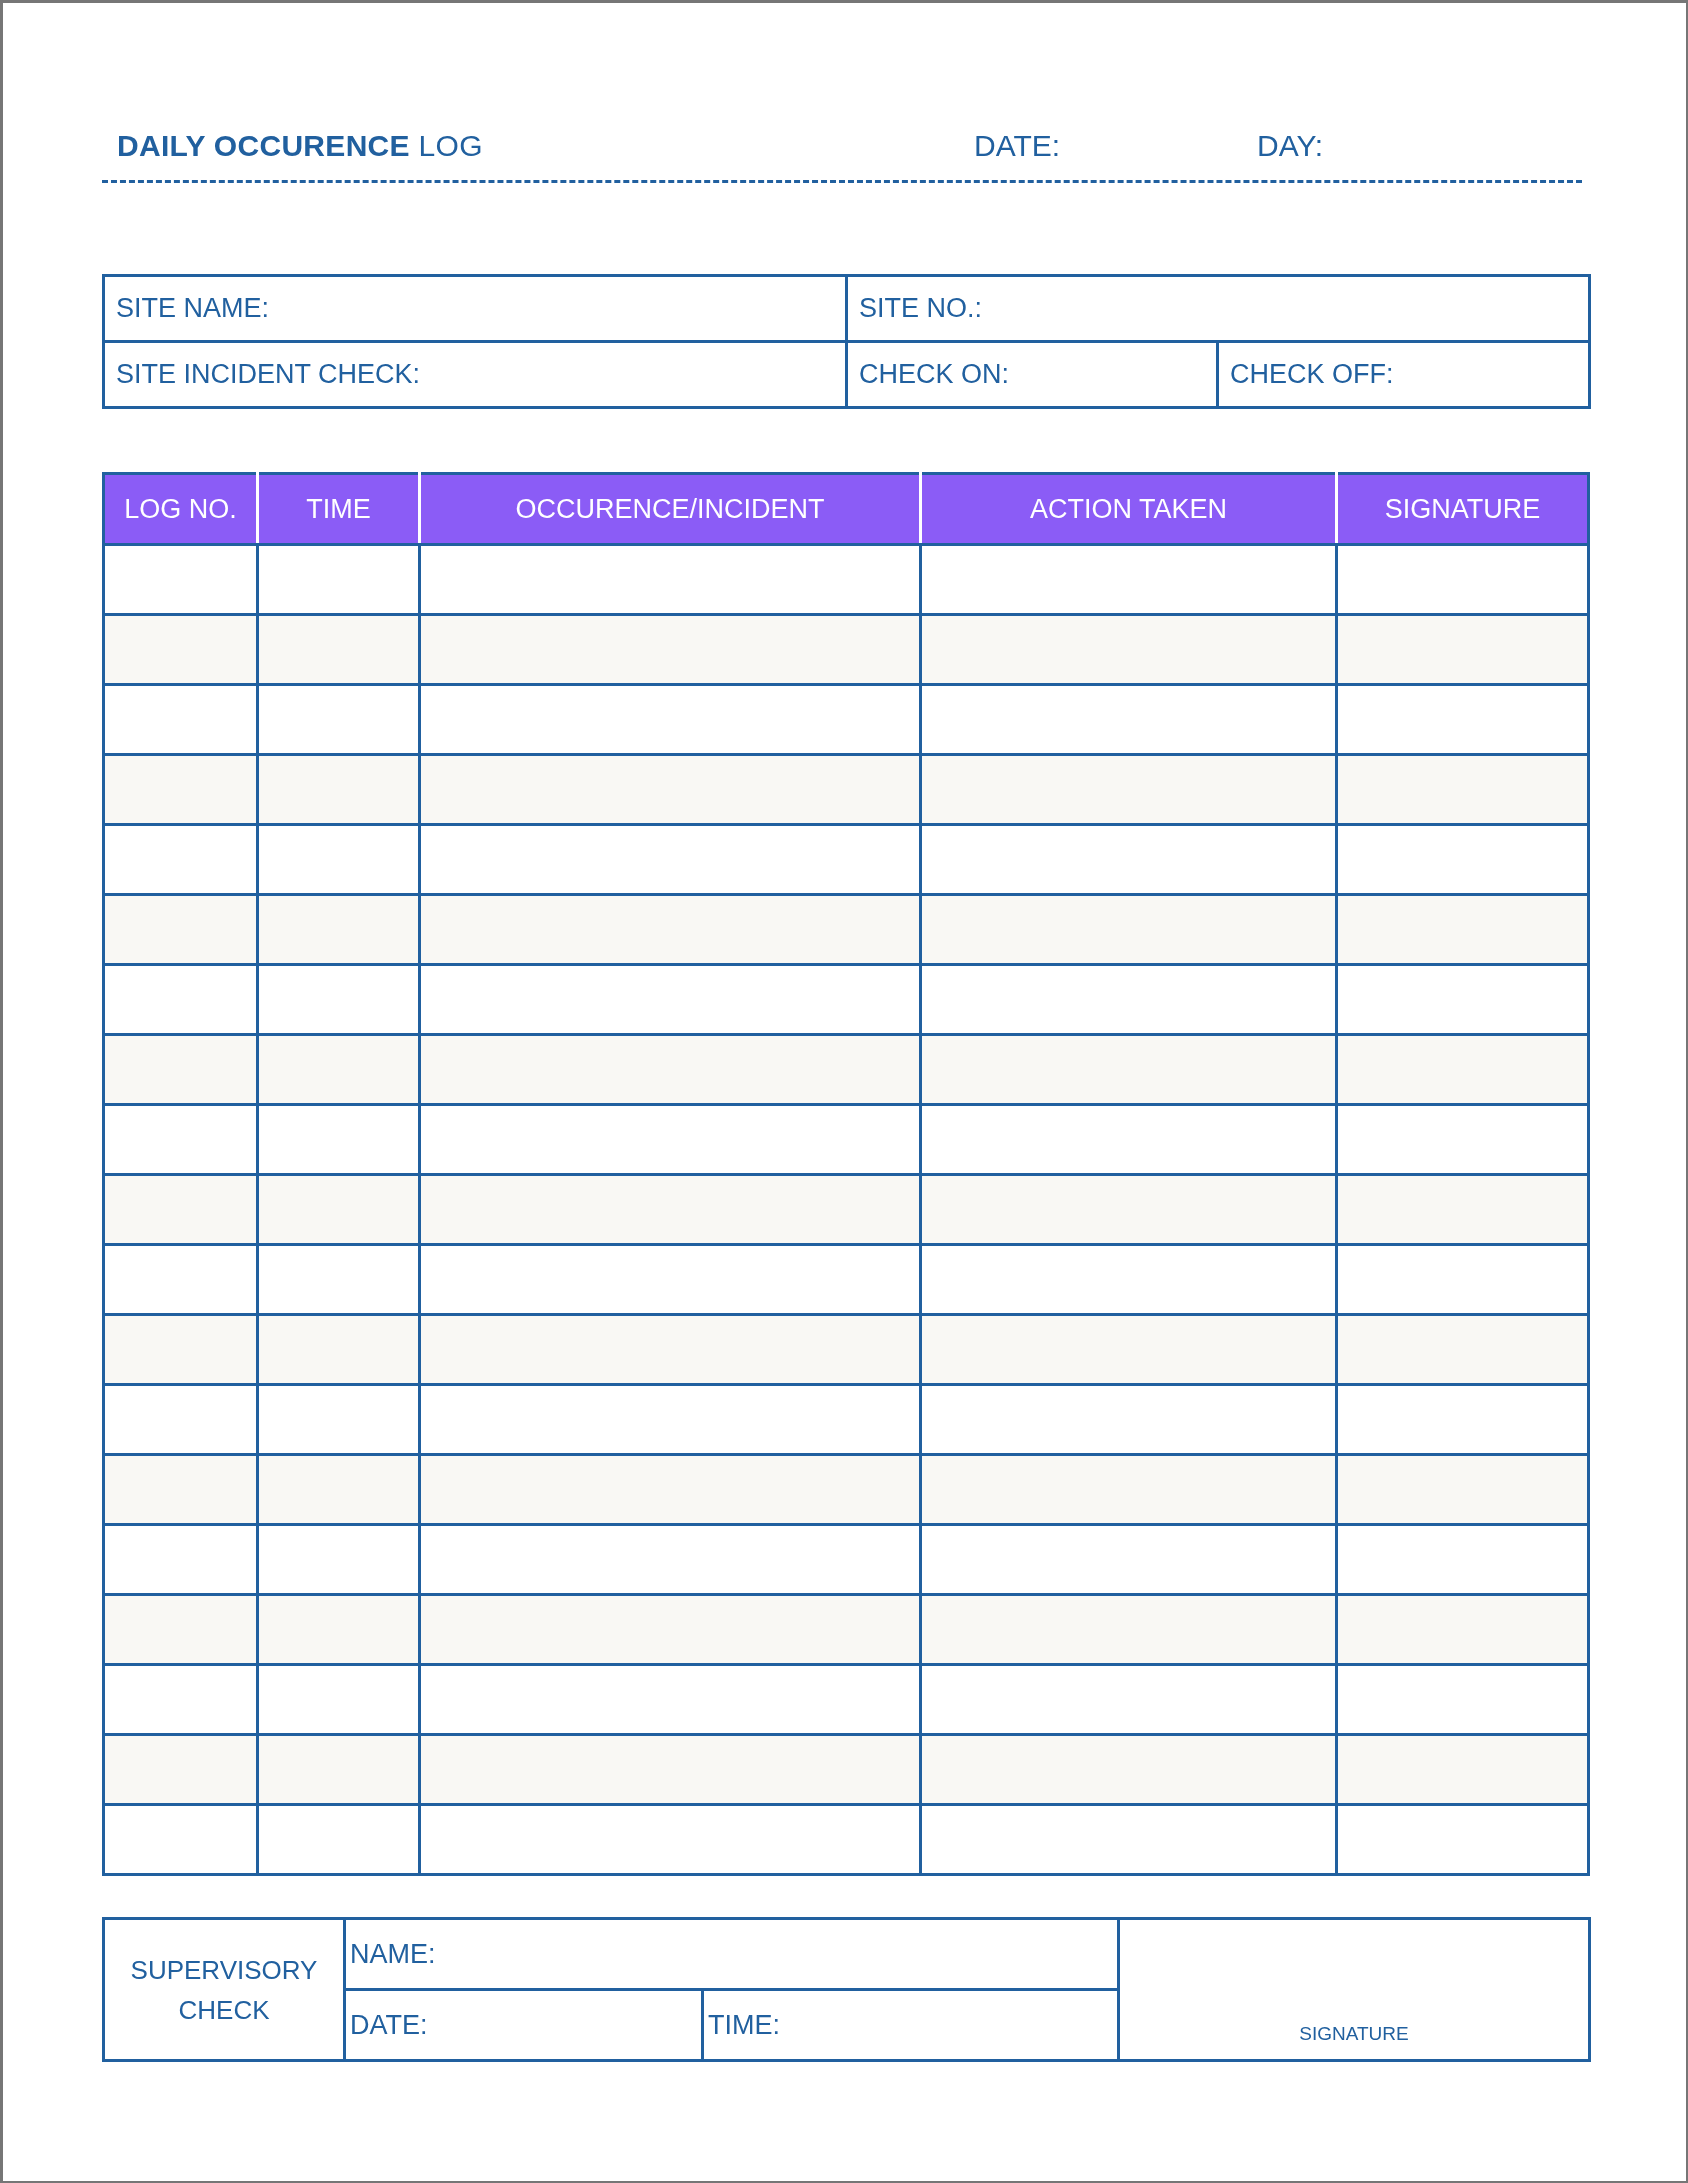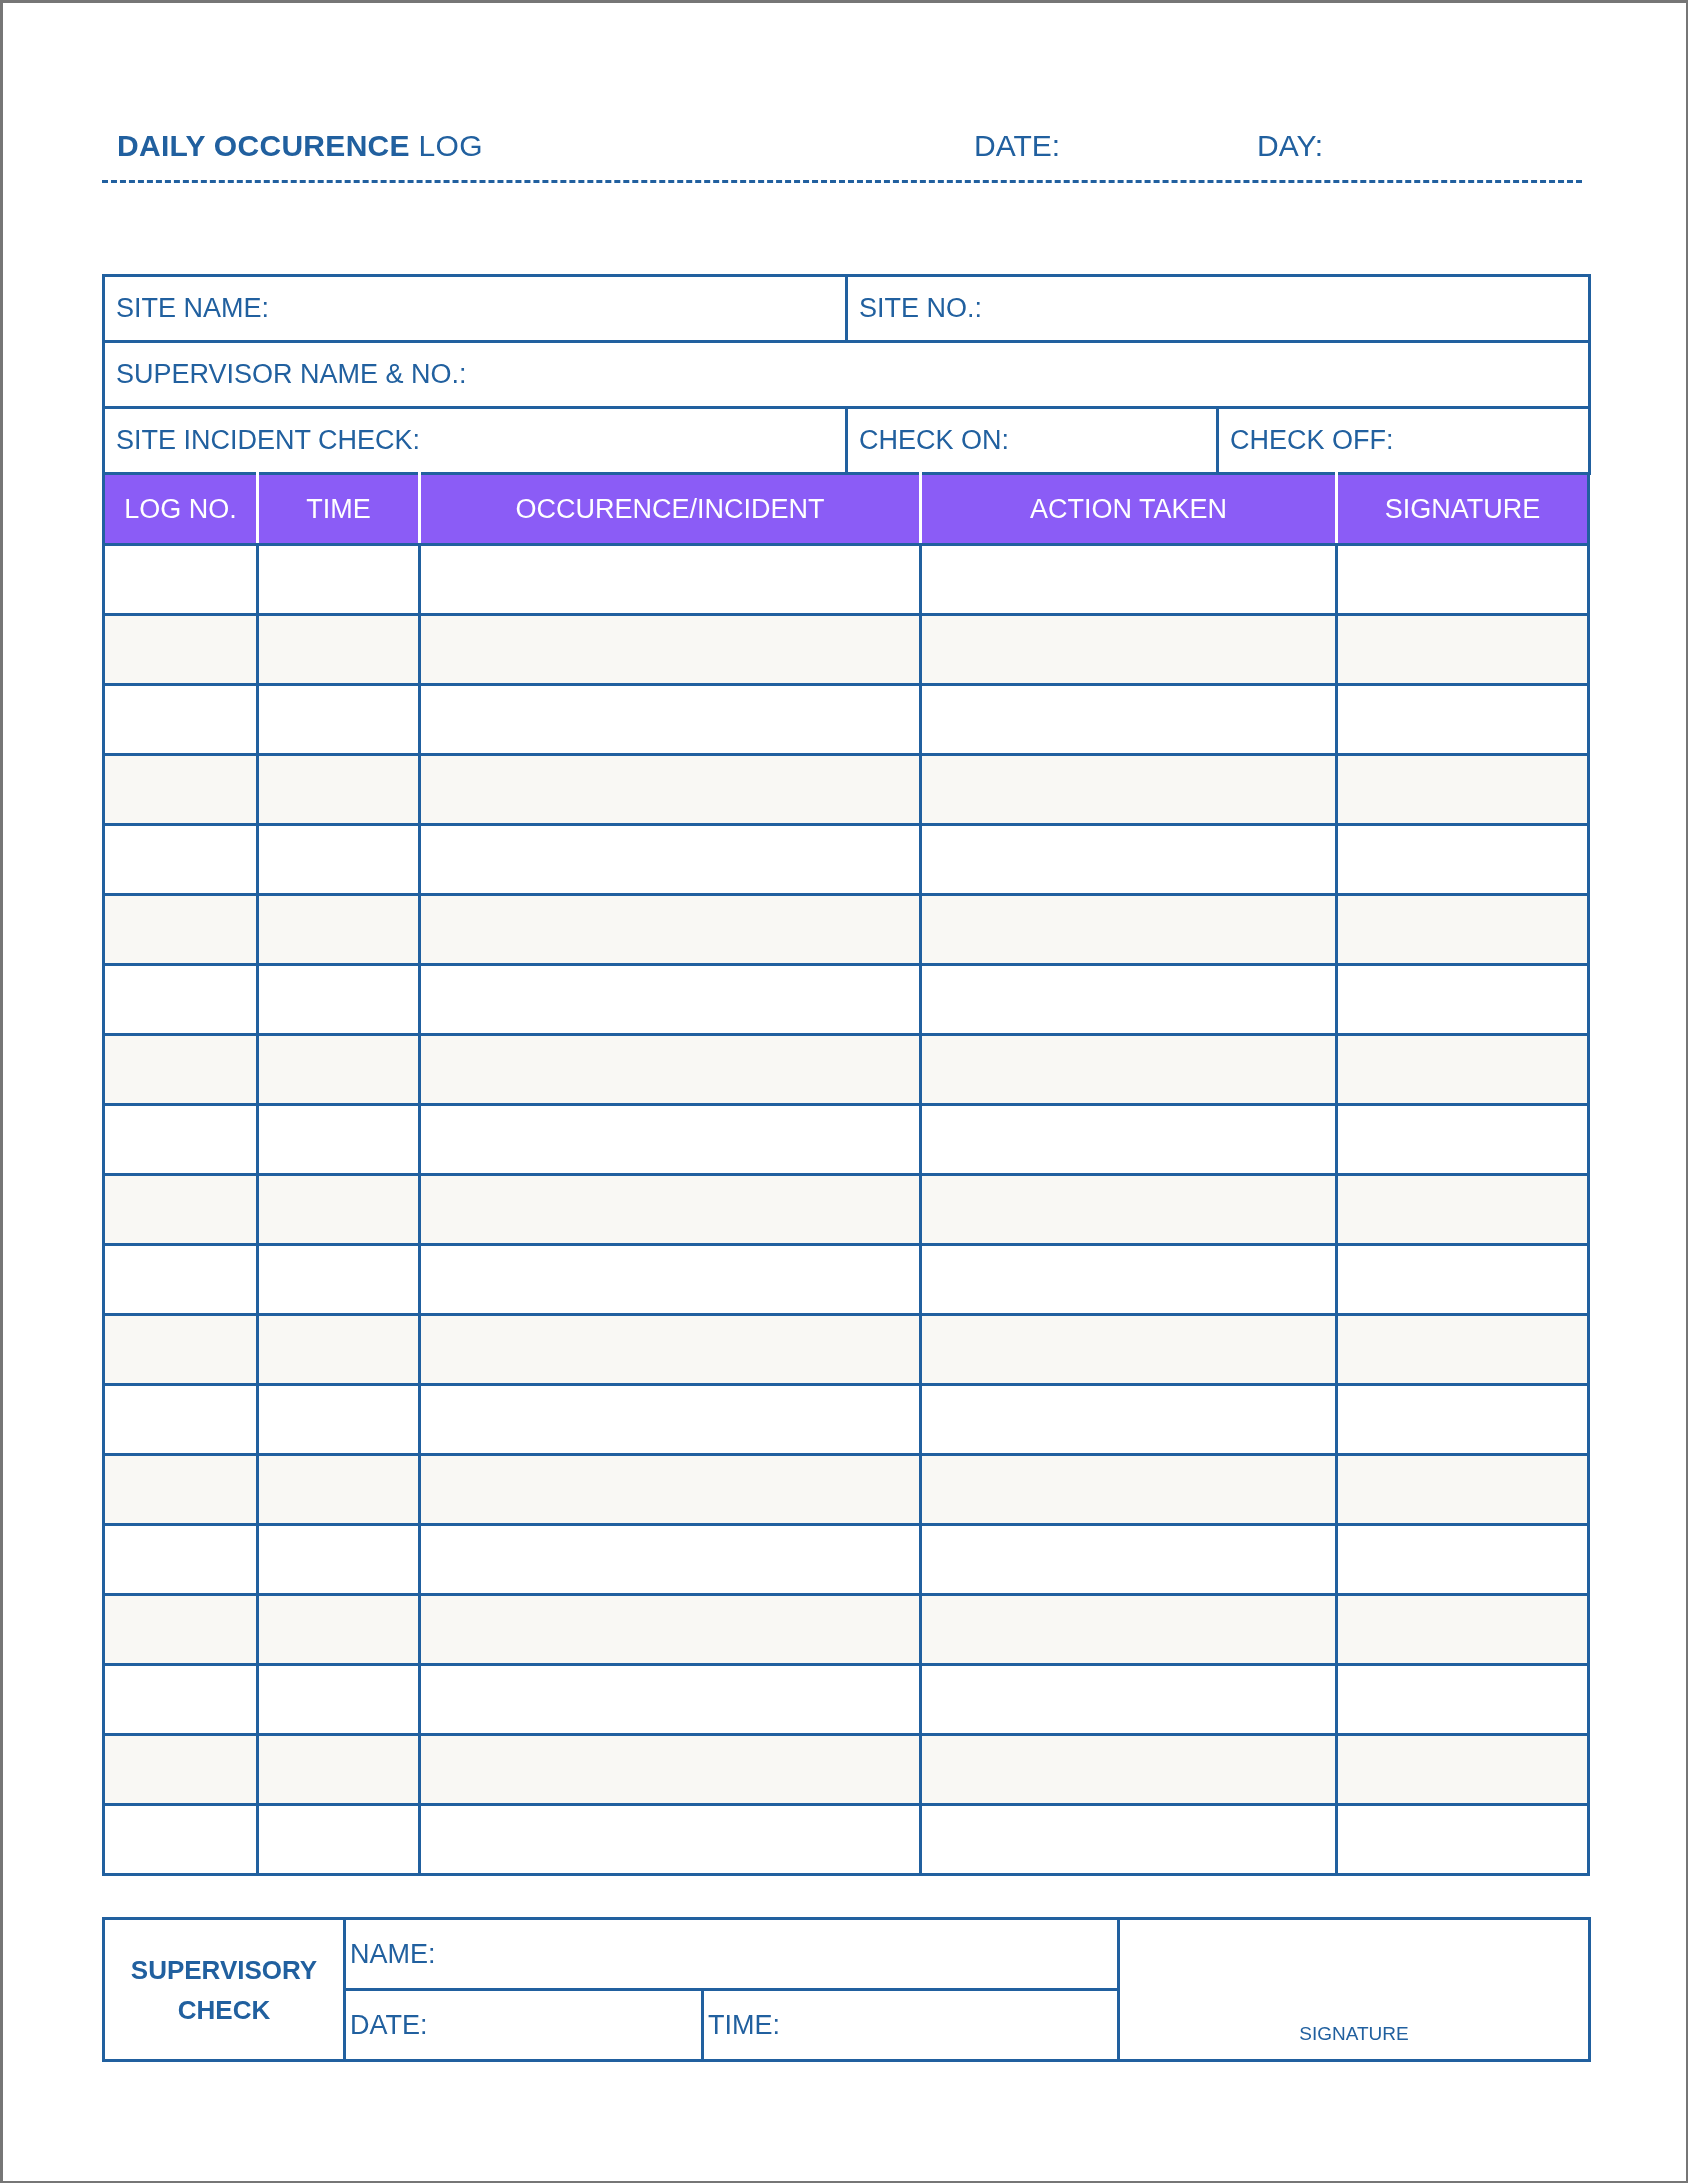--- a/index.html
+++ b/index.html
@@ -27,21 +27,21 @@
 
   .log-table { left: 102px; top: 472px; width: 1486px; }
   .log-table th { background: #8b5cf6; color: #ffffff; font-weight: normal; font-size: 27px; height: 71px; border-color: #21609f; border-left: 3px solid #ffffff; border-right: 3px solid #ffffff; }
   .log-table th:first-child { border-left-color: #21609f; }
   .log-table th:last-child { border-right-color: #21609f; }
   .log-table td { height: 70px; background: #ffffff; }
   .log-table tr.alt td { background: #f9f8f4; }
 
   .sup-table { left: 102px; top: 1917px; width: 1486px; }
   .sup-table td { height: 71px; font-size: 27px; vertical-align: middle; white-space: nowrap; padding-left: 4px; }
-  .sup-table td.sup-title { font-weight: bold; text-align: center; padding-left: 0; font-size: 26px; line-height: 40px; white-space: normal; }
+  .sup-table td.sup-title { font-weight: normal; text-align: center; padding-left: 0; font-size: 26px; line-height: 40px; white-space: normal; }
   .sup-table td.sig { vertical-align: bottom; text-align: center; padding: 0 0 14px 0; font-size: 19px; }
 </style>
 </head>
 <body>
 
 <div class="page-frame"></div>
 
 <div class="title-bar">
   <div class="title">
     <span class="bold">DAILY OCCURENCE</span>
@@ -55,23 +55,20 @@
 <table class="info-table">
   <colgroup>
       <col style="width:743px">
       <col style="width:371px">
       <col style="width:372px">
     </colgroup>
   <tbody>
       <tr>
     <td><span>SITE NAME:</span></td>
     <td colspan="2"><span>SITE NO.:</span></td>
-  </tr>
-  <tr>
-    <td colspan="3"><span>SUPERVISOR NAME &amp; NO.:</span></td>
   </tr>
   <tr>
     <td><span>SITE INCIDENT CHECK:</span></td>
     <td><span>CHECK ON:</span></td>
     <td><span>CHECK OFF:</span></td>
   </tr>
 </tbody>
   </table>
 
 <table class="log-table">

